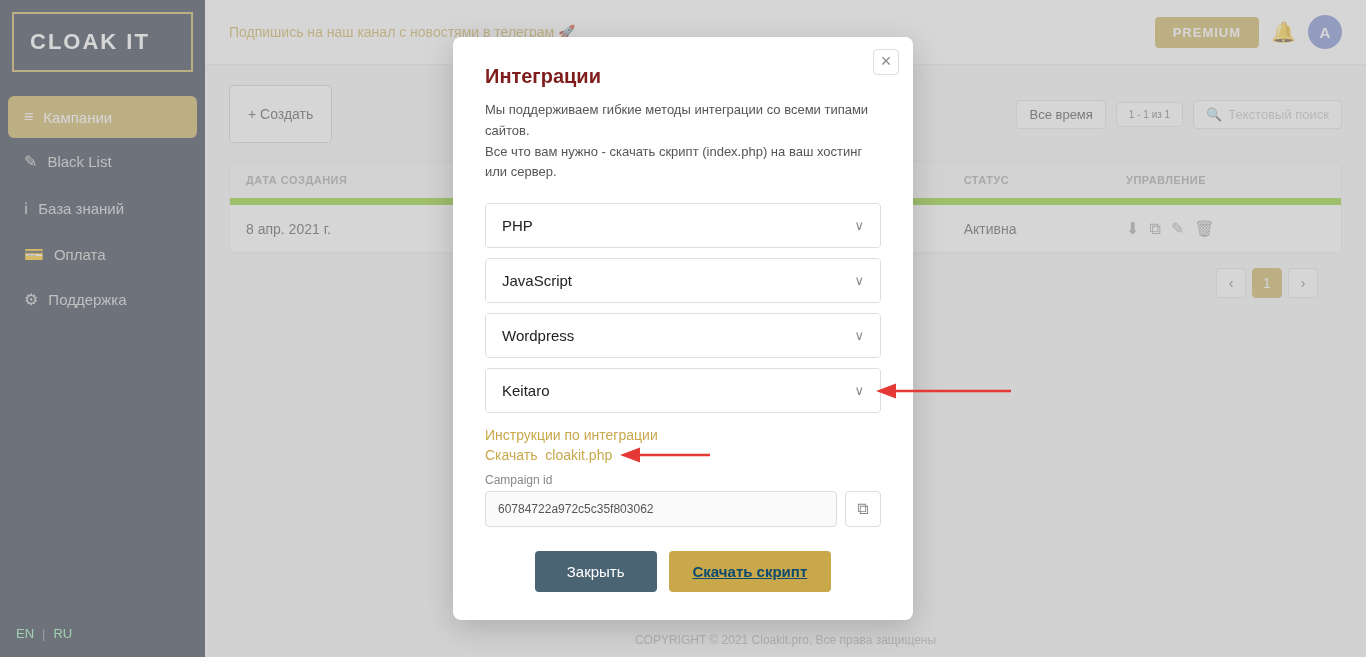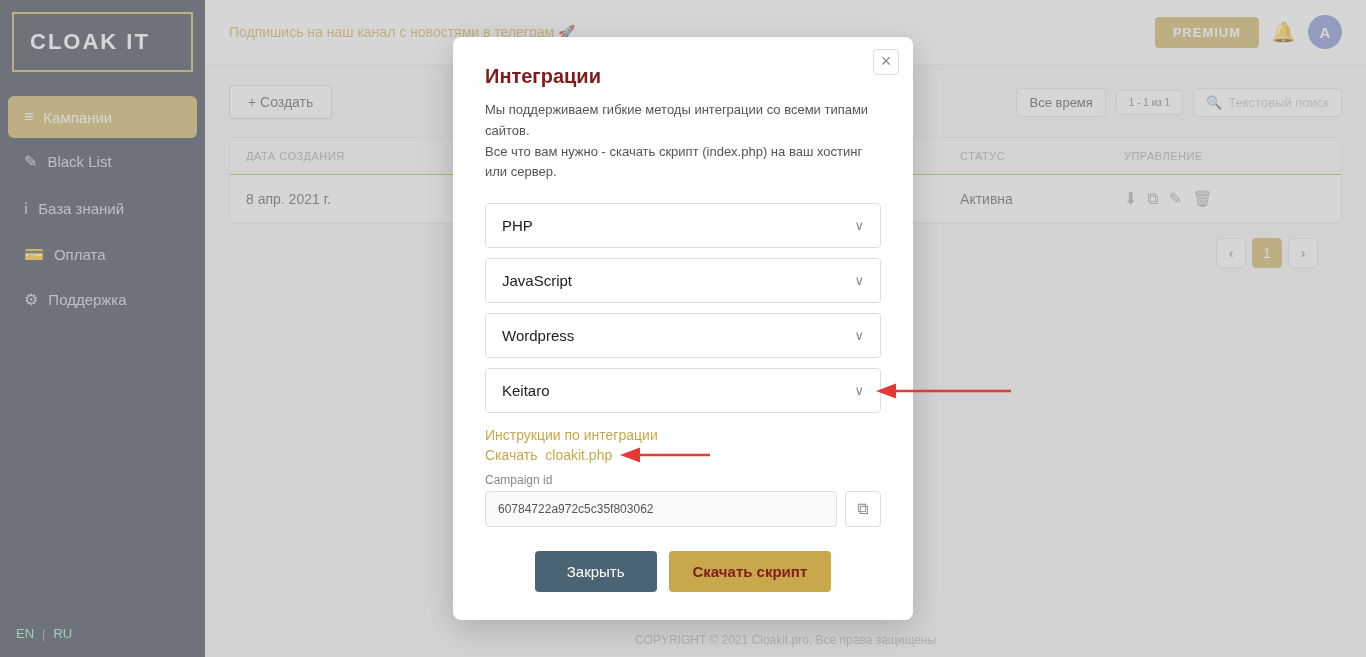--- a/index.html
+++ b/index.html
@@ -111,21 +111,21 @@
       display: flex;
       align-items: center;
       gap: 12px;
       margin-bottom: 18px;
     }
     .btn-create {
       background: #fff;
       color: #444;
       border: 1px solid #ccc;
       border-radius: 4px;
-      padding: 8px 18px;
+      padding: 20px 18px;
       font-size: 14px;
       cursor: pointer;
       display: flex; align-items: center; gap: 6px;
     }
     .filter-row {
       display: flex; align-items: center; gap: 10px;
       margin-left: auto;
     }
     .filter-select {
       border: 1px solid #ddd;
@@ -155,24 +155,24 @@
     }
 
     
     .table-wrap { background: #fff; border-radius: 6px; overflow: hidden; border: 1px solid #e8e8e8; }
     .data-table { width: 100%; border-collapse: collapse; }
     .data-table th {
       background: #f9f9f9;
       padding: 12px 16px;
       text-align: left;
       font-size: 11px;
-      font-weight: 400;
+      font-weight: 700;
       color: #999;
       letter-spacing: 0.5px;
-      border-bottom: 1px solid #84cc16;
+      border-bottom: 7px solid #84cc16;
     }
     .data-table td {
       padding: 14px 16px;
       font-size: 14px;
       color: #444;
       border-bottom: 1px solid #f0f0f0;
     }
     .status-active {
       color: #333;
       font-size: 14px;
@@ -322,27 +322,28 @@
       background: #4a6474;
       color: #fff;
       border: none;
       border-radius: 4px;
       padding: 12px 32px;
       font-size: 15px;
       cursor: pointer;
     }
     .btn-download-script {
       background: #c8a84b;
-      color: #7f1d1d;
+      color: #0c4a6e;
       border: none;
       border-radius: 4px;
       padding: 12px 24px;
       font-size: 15px;
       cursor: pointer;
       font-weight: 600;
+      text-decoration: underline;
     }
   </style>
 </head>
 <body>
 
 <div class="sidebar">
   <div class="sidebar-logo">
     <span class="sidebar-logo-text">CLOAK IT</span>
   </div>
   <nav class="sidebar-nav">

